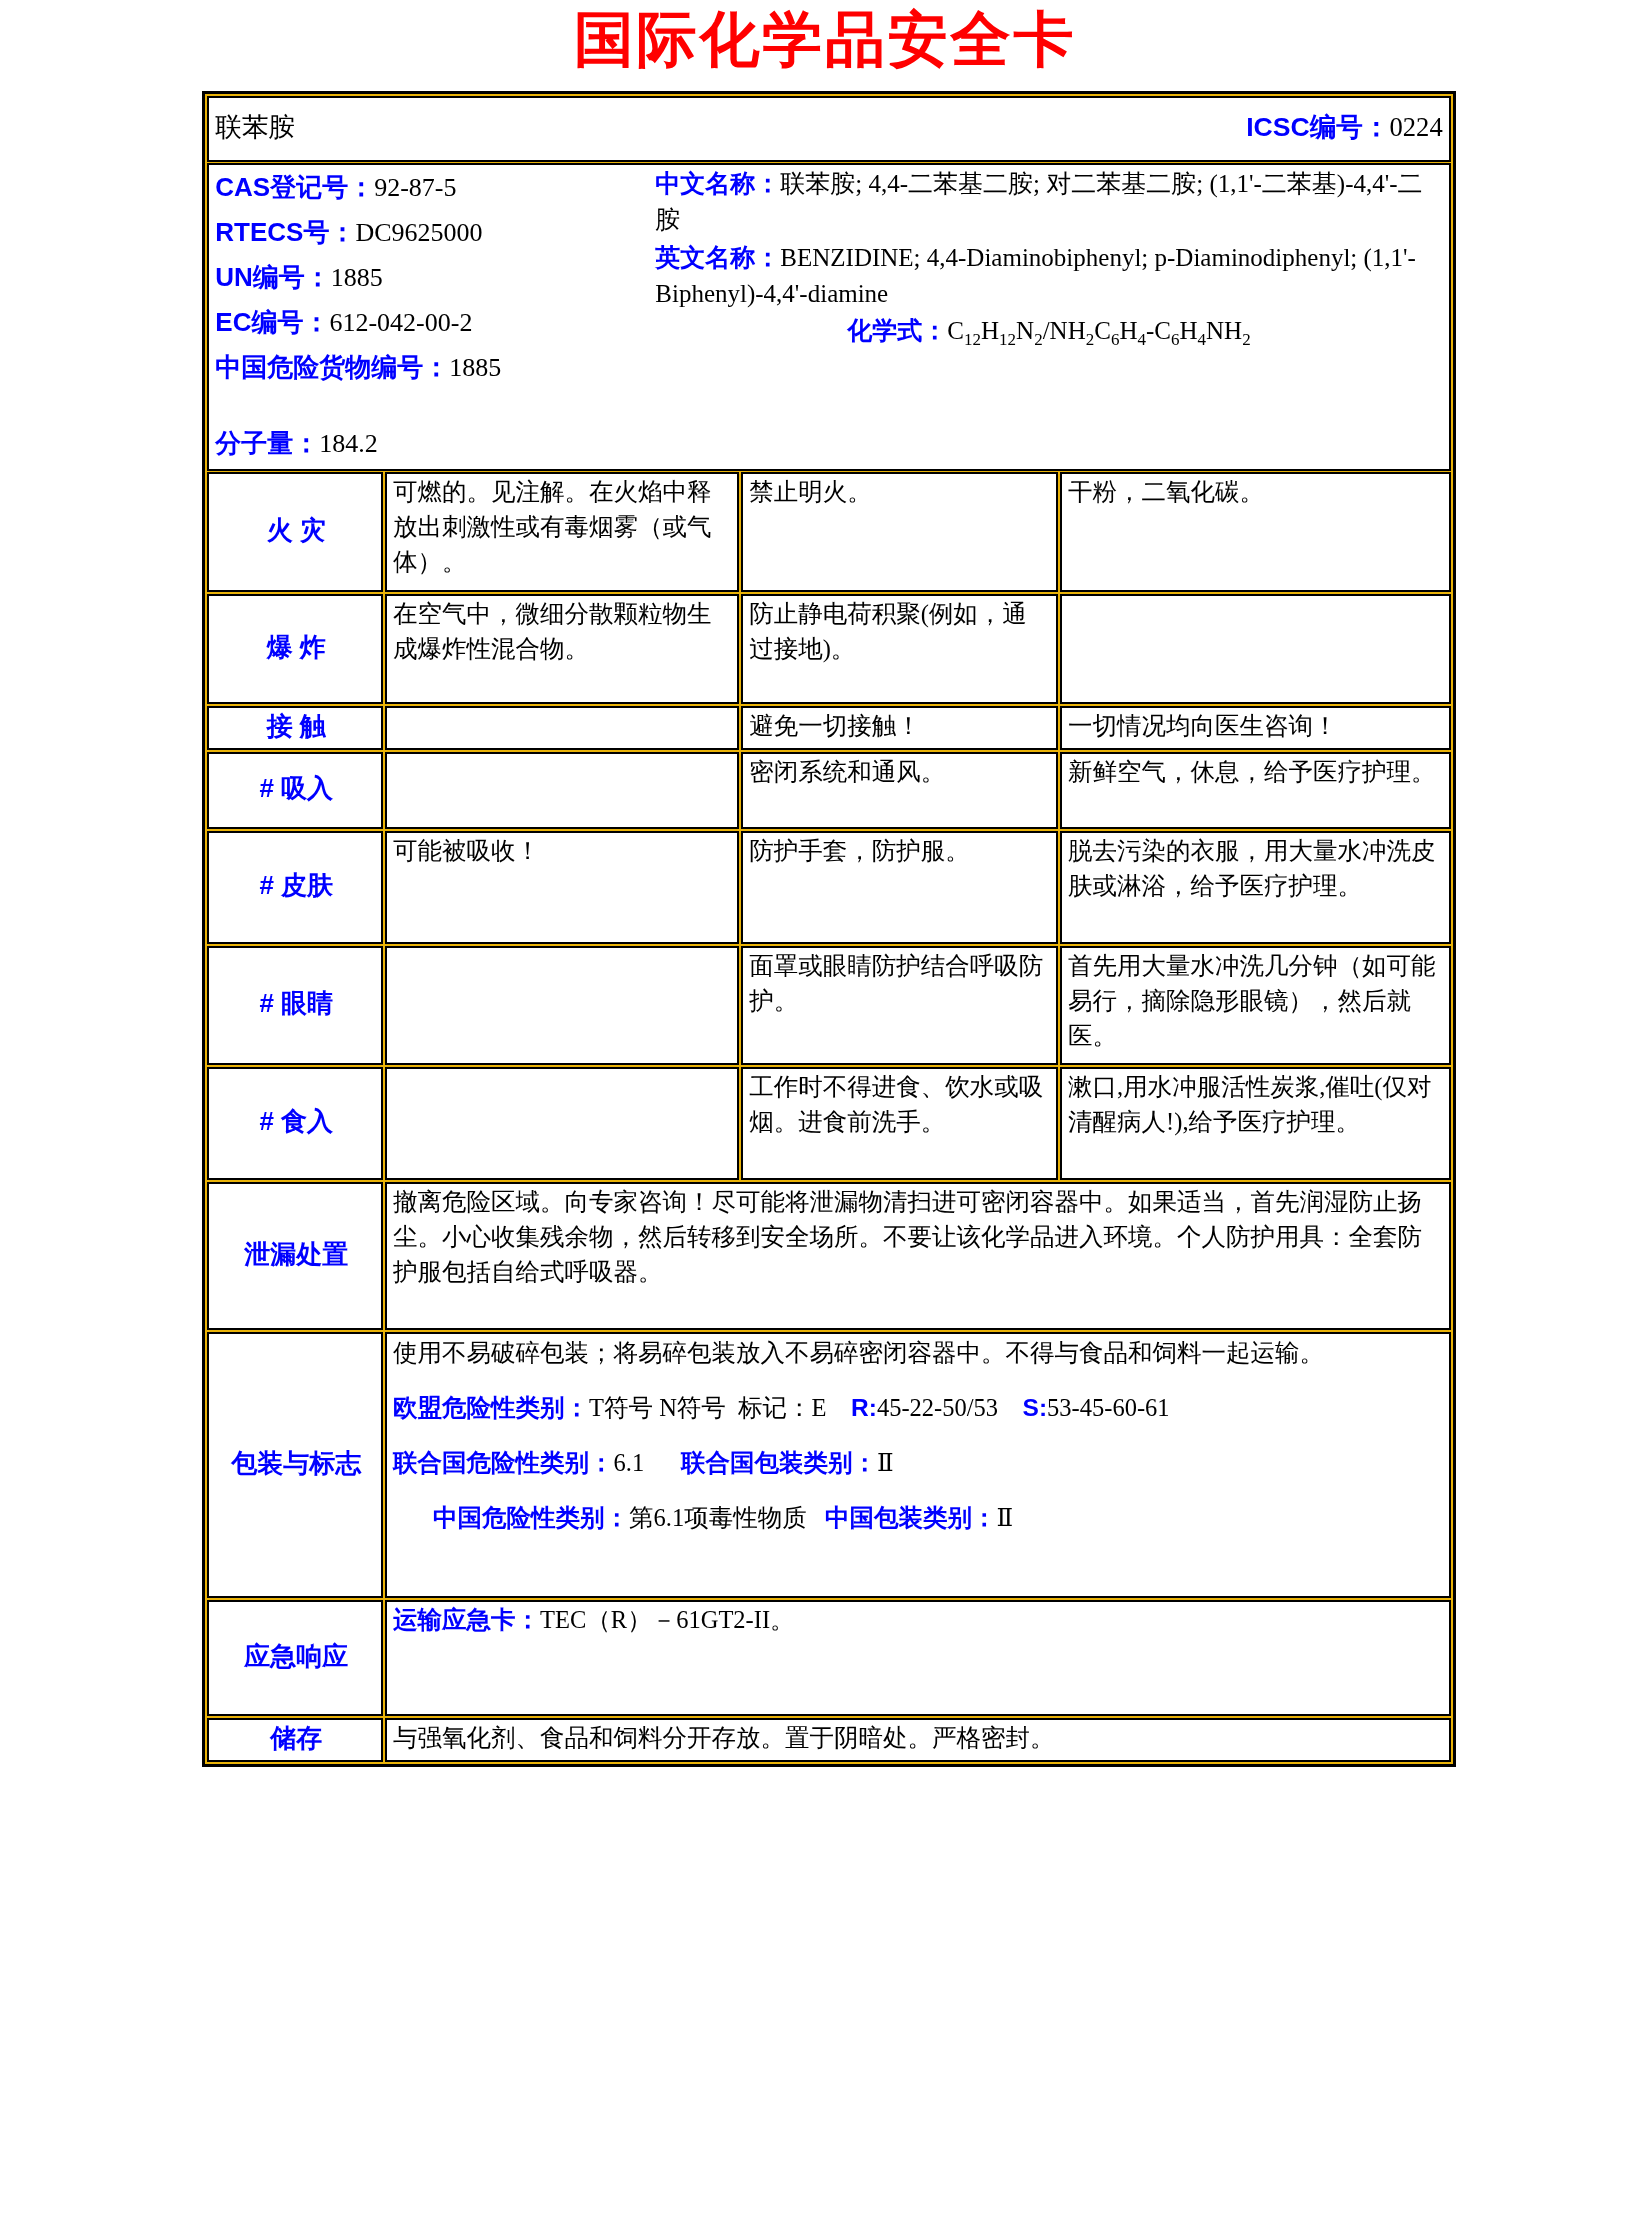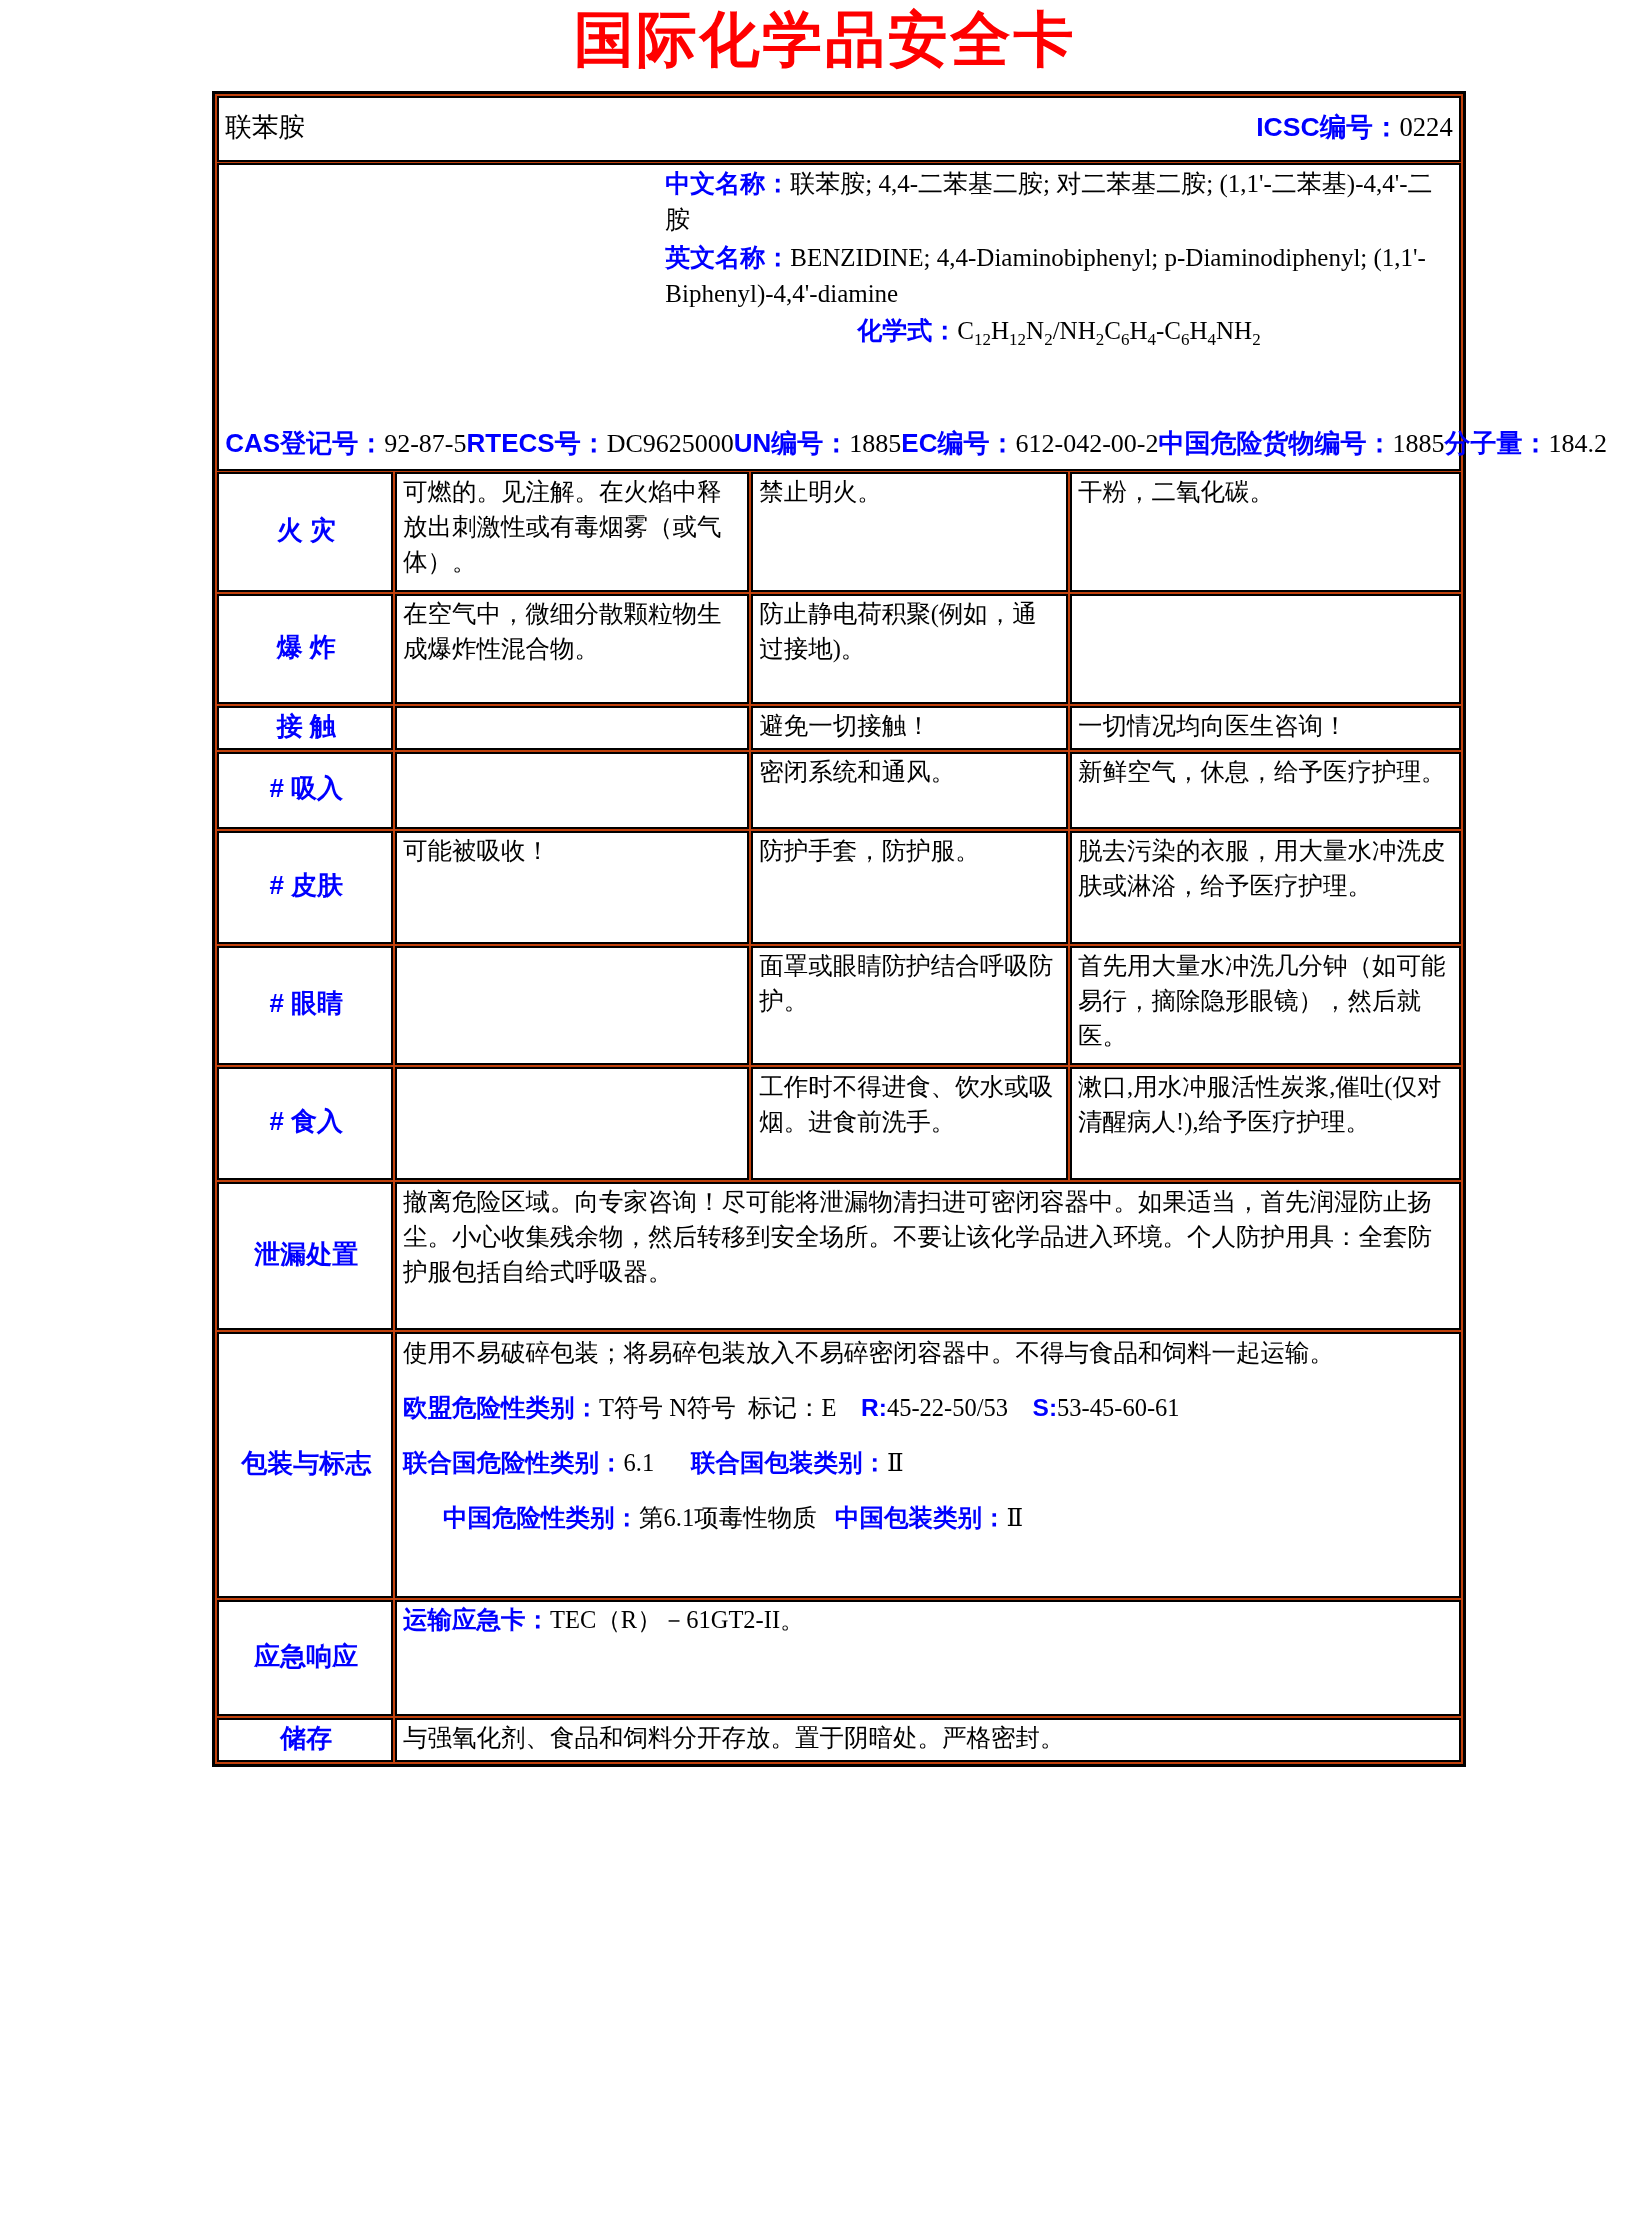--- a/index.html
+++ b/index.html
@@ -6,41 +6,41 @@
   body{
     width:1650px;height:2216px;background:#ffffff;position:relative;overflow:hidden;
     font-family:"Liberation Serif","DejaVu Serif",serif;color:#000;
   }
   .title{
     position:absolute;top:11.2px;left:0;width:100%;text-align:center;
     font-family:Liberation Mono, monospace;font-weight:bold;
     font-size:60px;line-height:1.1;letter-spacing:2.8px;color:#ff0000;
   }
   .card{
-    position:absolute;left:212px;top:91px;width:1254px;box-sizing:border-box;
-    border:3.5px solid #000;background:#c2410c;
+    position:absolute;left:202px;top:91px;width:1254px;box-sizing:border-box;
+    border:3.5px solid #000;background:#eab308;
   }
   .card table{
     width:100%;border-collapse:separate;border-spacing:2.8px;table-layout:fixed;
   }
   .card table + table{margin-top:-2.8px;}
   .card td{
     border:2.1px solid #000;background:#fff;box-sizing:border-box;
     font-size:24.5px;line-height:1.43;vertical-align:top;padding:0 6.3px 2.8px 6.3px;
   }
   .lbl{
     color:#0000ff;font-weight:bold;
     font-family:"Liberation Sans","DejaVu Sans",sans-serif;
   }
   
   .namebar{display:flex;justify-content:space-between;align-items:center;height:59px;font-size:26.6px;}
   
   .idcell{padding:7px 8.4px;}
   .idwrap{display:flex;min-height:301px;}
-  .idleft{width:433px;display:flex;flex-shrink:0;align-items:flex-end;}
+  .idleft{width:433px;display:flex;flex-direction:column;flex-shrink:0;}
   .idrow{font-size:26px;line-height:45px;white-space:nowrap;}
   .mwrow{margin-top:auto;}
   .idright{flex:1;display:flex;flex-direction:column;padding-left:7px;align-items:center;}
   .idright p{margin:0;font-size:25px;line-height:1.45;}
   .enp{margin-top:32px;}
   .fp{margin-top:auto;white-space:nowrap;}
   .fp sub{font-size:17px;}
   
   .hdr td{
     text-align:center;vertical-align:middle;white-space:pre-line;

